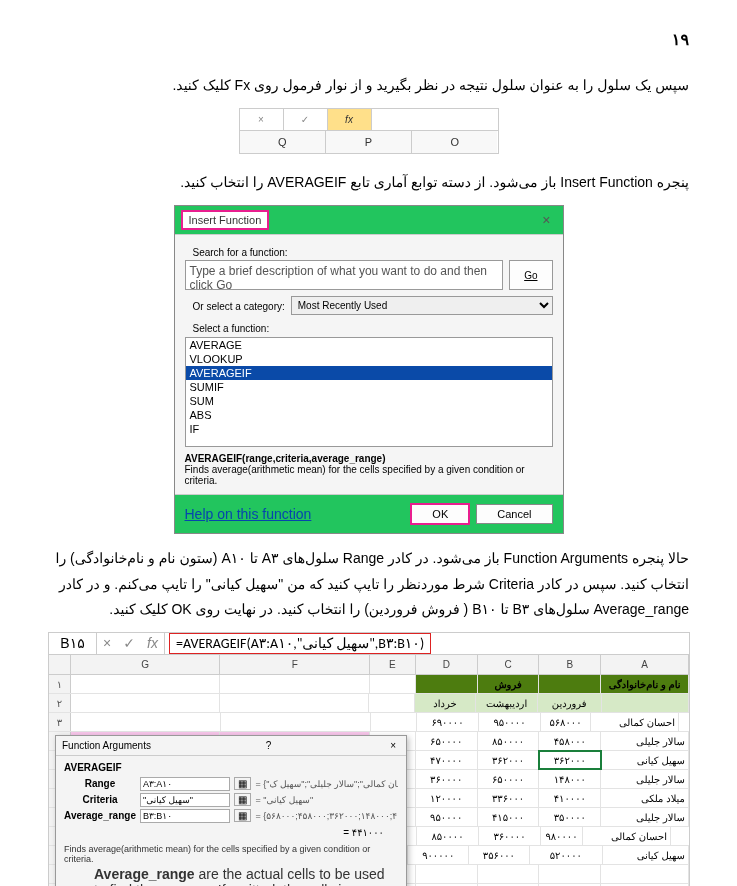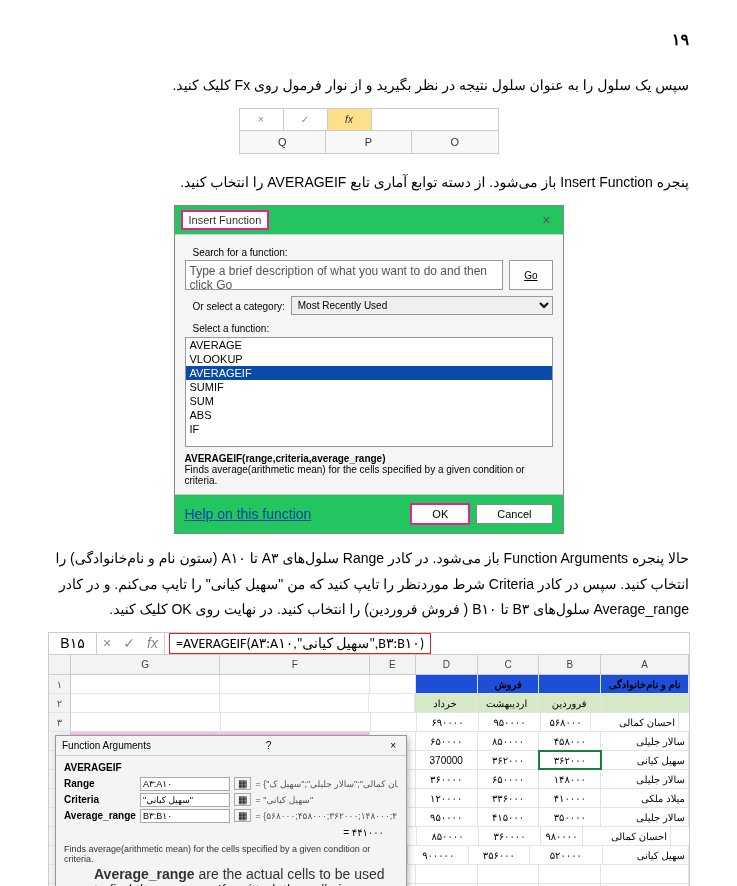--- a/index.html
+++ b/index.html
@@ -49,36 +49,36 @@
   .fbarrow .formula span { border:1.5px solid #d22; padding:1px 6px; font-family:Calibri,Arial;}
   .colhead { display:flex; height:20px; background:#f3f3f3; border-bottom:1px solid #ccc; font-size:10px;color:#444;}
   .colhead div { border-right:1px solid #ccc; text-align:center; line-height:20px;}
   .w-row{width:22px;background:#f3f3f3;}
   .wA{width:88px;} .wB{width:62px;} .wC{width:62px;} .wD{width:62px;} .wE{width:46px;} .wF{width:150px;} .wG{width:150px;}
   .sheet { position:relative; }
   .srow { display:flex; height:19px; font-size:10px; border-bottom:1px solid #e3e3e3;}
   .srow .rn { width:22px; text-align:center; background:#f3f3f3; border-right:1px solid #ccc; color:#555;line-height:19px;}
   .srow .c { border-right:1px solid #e3e3e3; line-height:19px; padding:0 3px; overflow:hidden; white-space:nowrap;}
   .srow .c.hl { background:#d6e9c6; }
-  .srow .c.hd { background:#1d4ed8; text-align:center; font-weight:bold;}
+  .srow .c.hd { background:#4d7c0f; text-align:center; font-weight:bold;}
   .srow .sel { outline:2px solid #1a7f3b; outline-offset:-1px; }
   .txtR{text-align:right;direction:rtl;}
   .txtC{text-align:center;}
   .pinkrow { background:#f7c6ea; }
   .yellowrow { background:#fff68f; }
 
   
   .fa-dialog { position:absolute; left:6px; top:102px; width:352px; background:#f4f4f4; border:1px solid #999; font-size:10px; box-shadow:2px 2px 6px rgba(0,0,0,0.25);}
   .fa-title { padding:4px 6px; display:flex; border-bottom:1px solid #ccc;}
   .fa-title .x{margin-left:auto;padding:0 4px;}
   .fa-title .q{margin-left:auto;padding:0 4px;}
   .fa-body { padding:6px 8px; }
   .fa-body .fname { font-weight:bold; margin-bottom:4px;}
   .argrow { display:flex; align-items:center; margin:2px 0; gap:4px;}
-  .argrow .alabel { width:72px; text-align:left; font-weight:bold;}
+  .argrow .alabel { width:72px; text-align:center; font-weight:bold;}
   .argrow input { width:90px; border:1px solid #aaa; font-size:9px; padding:1px 2px;}
   .argrow .after { flex:1; font-size:9px; color:#555; overflow:hidden; white-space:nowrap;}
   .fa-desc { margin:6px 0 2px 0; font-size:9px; color:#333;}
   .fa-desc2 { margin-left:30px; font-size:14px; color:#333; }
 </style>
 </head>
 <body>
 
 <div class="page">
   <div class="page-num">۱۹</div>
@@ -202,21 +202,21 @@
           <div class="c txtC" style="width: 62px;">۶۵۰۰۰۰</div>
           <div class="c txtC" style="width: 62px;">۸۵۰۰۰۰</div>
           <div class="c txtC" style="width: 62px;">۴۵۸۰۰۰</div>
           <div class="c txtR" style="width: 88px;">سالار جلیلی</div>
         </div>
         <div class="srow">
           <div class="rn">۵</div>
           <div class="c yellowrow" style="width: 150px;"></div>
           <div class="c yellowrow" style="width: 150px; direction: ltr;">=AVERAGEIF(A۳:A۱۰,"سهیل کیانی",B۳:B۱۰)</div>
           <div class="c " style="width: 46px;"></div>
-          <div class="c txtC" style="width: 62px;">370000</div>
+          <div class="c txtC" style="width: 62px;">۴۷۰۰۰۰</div>
           <div class="c txtC" style="width: 62px;">۳۶۲۰۰۰</div>
           <div class="c txtC sel" style="width: 62px;">۳۶۲۰۰۰</div>
           <div class="c txtR" style="width: 88px;">سهیل کیانی</div>
         </div>
         <div class="srow">
           <div class="rn">۶</div>
           <div class="c " style="width: 150px;"></div>
           <div class="c " style="width: 150px;"></div>
           <div class="c " style="width: 46px;"></div>
           <div class="c txtC" style="width: 62px;">۳۶۰۰۰۰</div>

